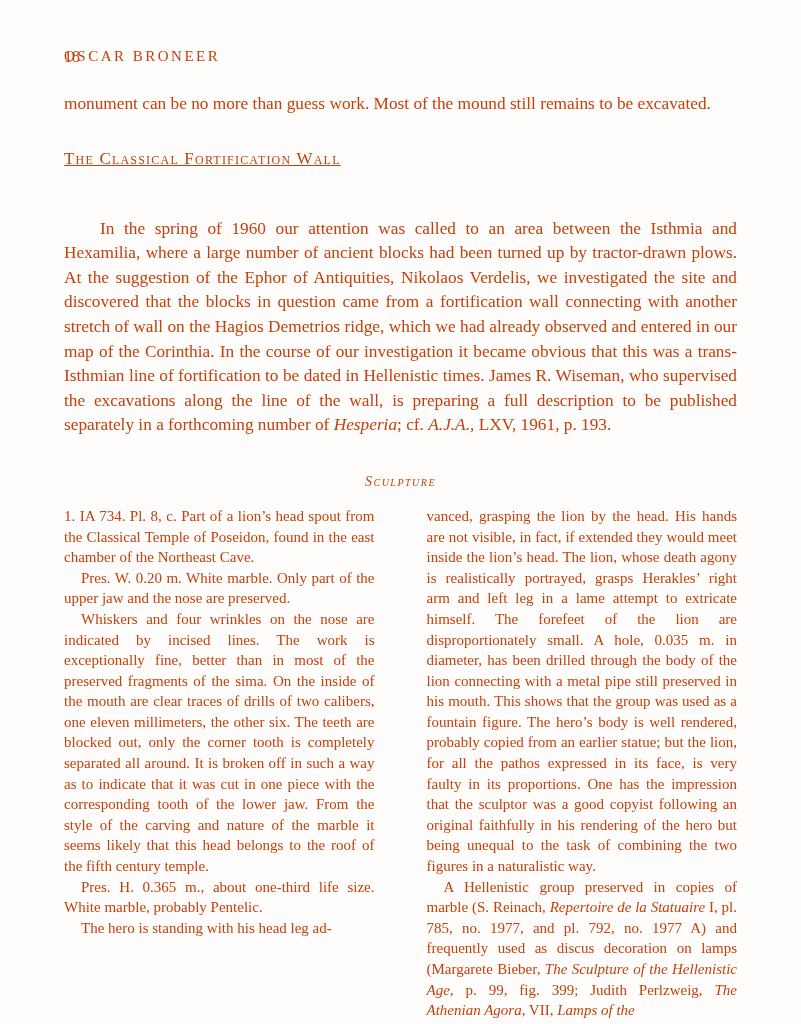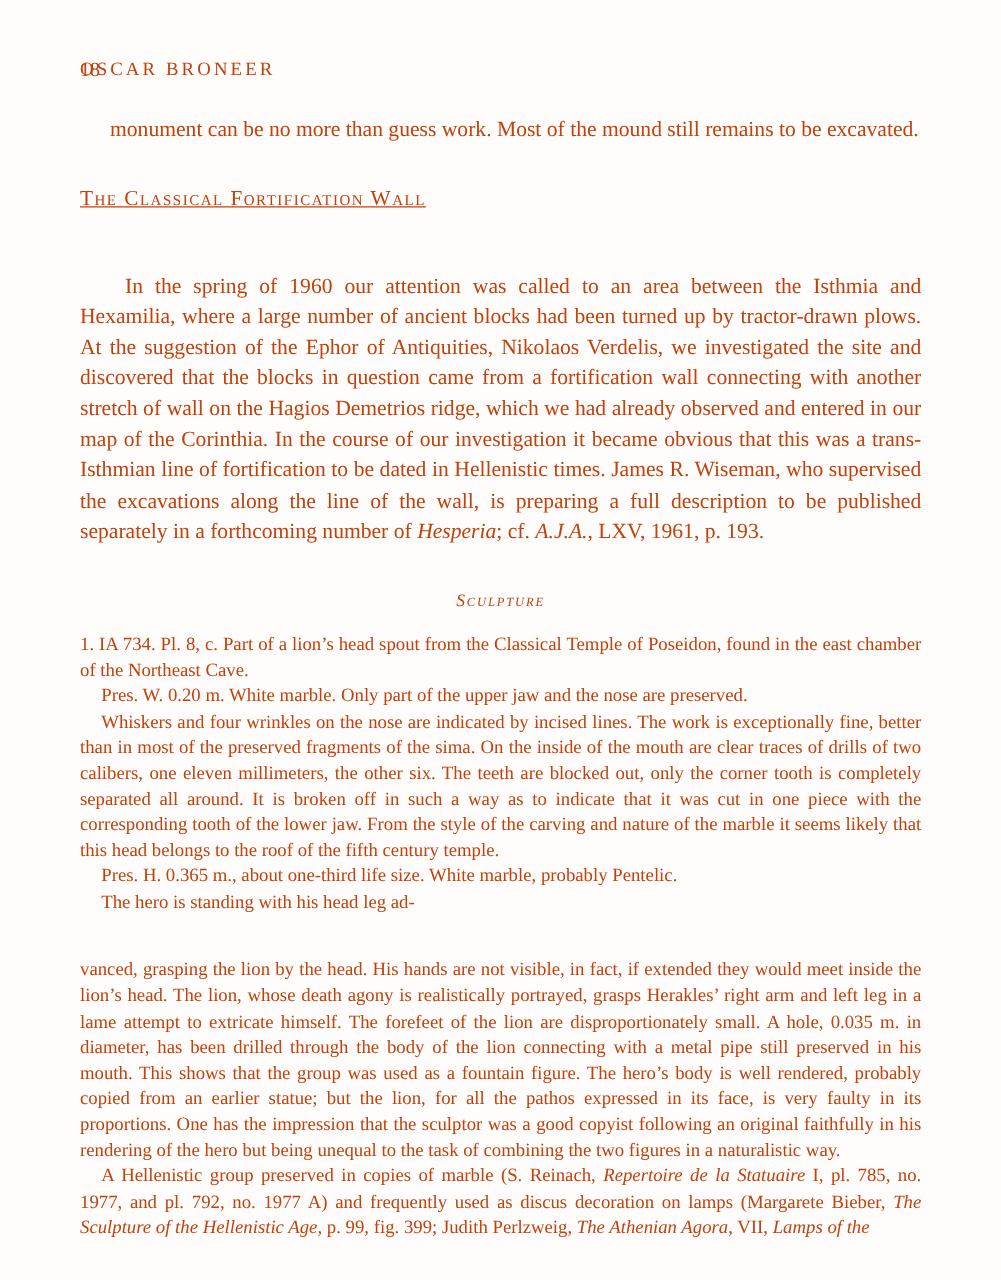--- a/index.html
+++ b/index.html
@@ -32,21 +32,21 @@
     letter-spacing: 2.5px;
     font-weight: normal;
   }
   
   .body-text {
     margin: 0;
     font-size: 17.3px;
     line-height: 24.6px;
     text-align: justify;
   }
-  .body-text.first { margin-top: 2px; margin-left: 24px; }
+  .body-text.first { margin-top: 2px; }
   .section-heading {
     margin: 32px 0 6px 0;
     font-weight: normal;
     font-size: 17px;
     font-variant: small-caps;
     letter-spacing: 1.2px;
     text-decoration: underline;
   }
   .para-indent { text-indent: 36px; margin-top: 48px; }
   
@@ -55,22 +55,21 @@
     text-align: center;
     font-weight: normal;
     font-size: 14px;
     font-variant: small-caps;
     letter-spacing: 1.5px;
     font-style: italic;
   }
   
   .columns {
     display: flex;
-    gap: 34px;
-    flex-direction: column;
+    gap: 52px;
   }
   .col { flex: 1 1 0; min-width: 0; }
   .col p {
     margin: 0;
     font-size: 15px;
     line-height: 20.6px;
     text-align: justify;
   }
   .col p.indent { text-indent: 17px; }
   .col p.entry-gap { margin-top: 20px; }

